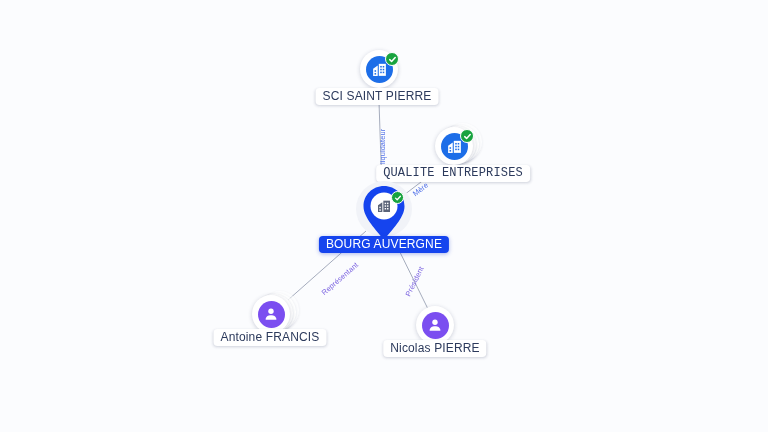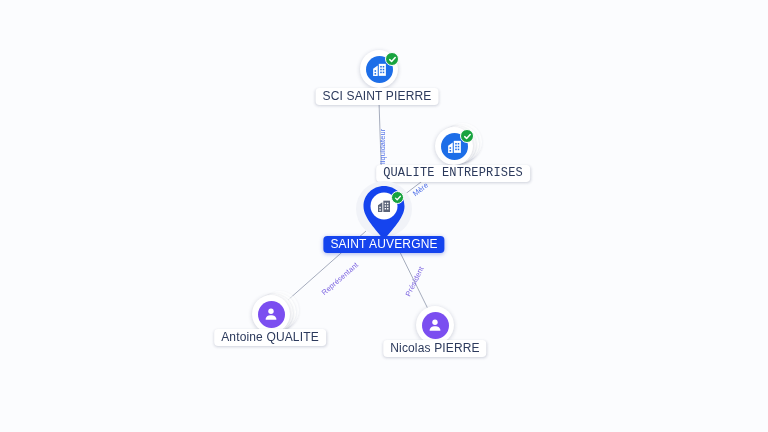--- a/index.html
+++ b/index.html
@@ -220,36 +220,36 @@
               <rect x="5" y="17" width="2.2" height="2.2" fill="#ffffff"></rect>
             </svg>
           </div>
           <div class="badge-check" style="width: 13px; height: 13px; left: 7px; top: -20px; position: absolute;">
             <svg width="8" height="8" viewBox="0 0 12 12">
               <path d="M2.3 6.2 L4.8 8.6 L9.6 3.4" fill="none" stroke="#ffffff" stroke-width="2" stroke-linecap="round" stroke-linejoin="round"></path>
             </svg>
           </div>
         </div>
       </div>
-      <div class="node-label highlight" style="left: 384px; top: 236px;">SAINT AUVERGNE</div>
+      <div class="node-label highlight" style="left: 384px; top: 236px;">BOURG AUVERGNE</div>
       <div class="node" style="left: 271px; top: 314px;">
         <div class="node-visual">
           <div class="stack" style="width: 38px; height: 38px; left: -10px; top: -23px; opacity: 0.45;"></div>
           <div class="stack" style="width: 38px; height: 38px; left: -13.5px; top: -21.5px; opacity: 0.65;"></div>
           <div class="stack" style="width: 38px; height: 38px; left: -16.5px; top: -20px; opacity: 0.85;"></div>
           <div class="disc" style="width: 38px; height: 38px; left: -19px; top: -19px;"></div>
           <div class="inner-circle person" style="width: 27px; height: 27px; left: -13.5px; top: -13.5px;">
             <svg width="18" height="18" viewBox="0 0 24 24">
               <circle cx="12" cy="8.4" r="3.6" fill="#ffffff"></circle>
               <path d="M4.8 19.5 C4.8 15.5 8 13.6 12 13.6 C16 13.6 19.2 15.5 19.2 19.5 Z" fill="#ffffff"></path>
             </svg>
           </div>
         </div>
       </div>
-      <div class="node-label plain" style="left: 270px; top: 329px;">Antoine QUALITE</div>
+      <div class="node-label plain" style="left: 270px; top: 329px;">Antoine FRANCIS</div>
       <div class="node" style="left: 435px; top: 325px;">
         <div class="node-visual">
           <div class="disc" style="width: 38px; height: 38px; left: -19px; top: -19px;"></div>
           <div class="inner-circle person" style="width: 27px; height: 27px; left: -13.5px; top: -13.5px;">
             <svg width="18" height="18" viewBox="0 0 24 24">
               <circle cx="12" cy="8.4" r="3.6" fill="#ffffff"></circle>
               <path d="M4.8 19.5 C4.8 15.5 8 13.6 12 13.6 C16 13.6 19.2 15.5 19.2 19.5 Z" fill="#ffffff"></path>
             </svg>
           </div>
         </div>

